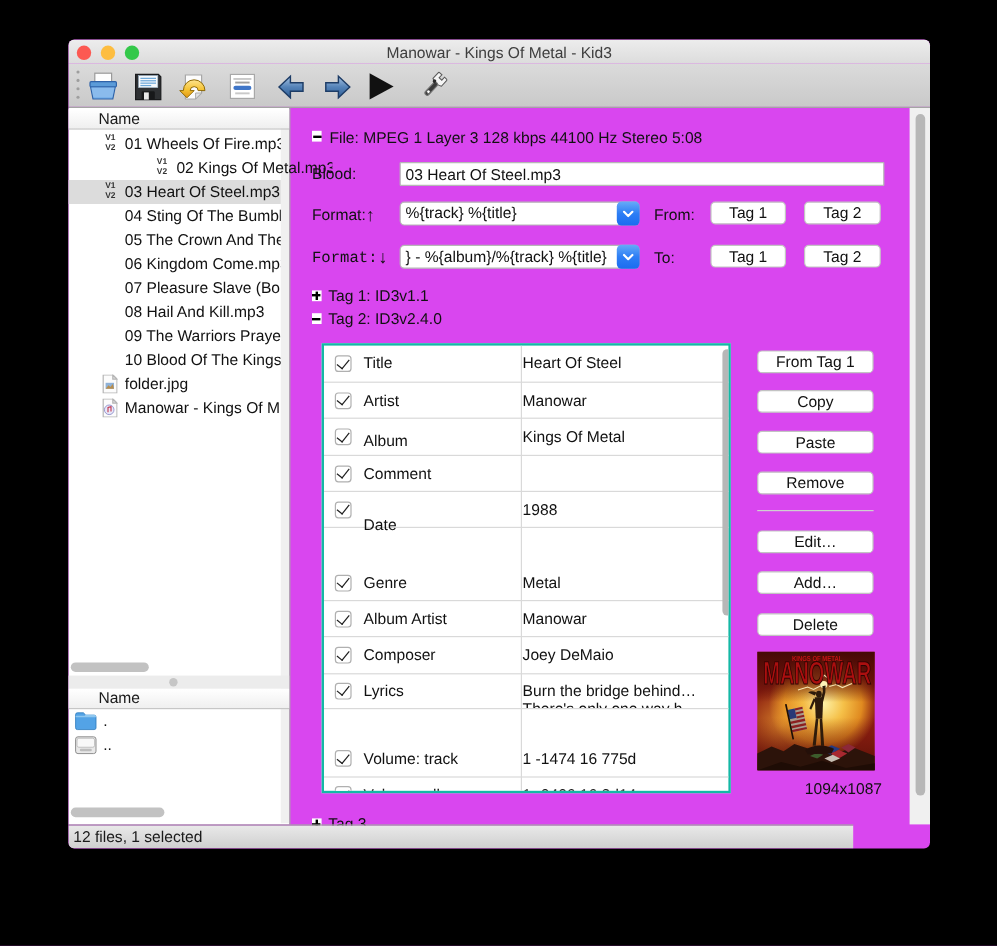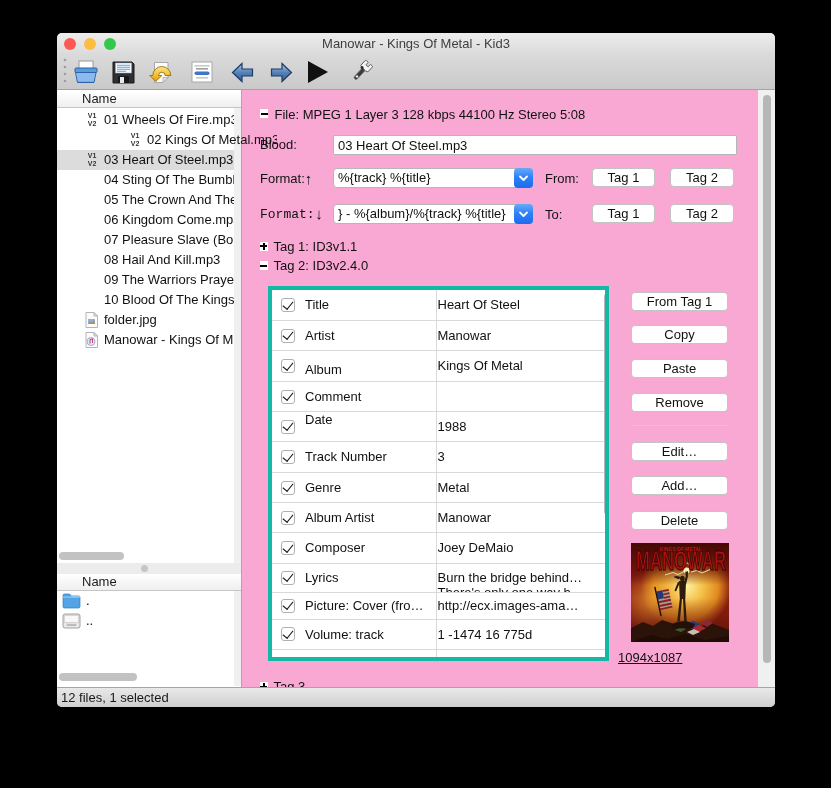--- a/index.html
+++ b/index.html
@@ -1,19 +1,19 @@
 <!DOCTYPE html>
 <html><head>
 <meta charset="utf-8">
 <style>
 * { margin:0; padding:0; box-sizing:border-box; }
 html,body { width:831px; height:788px; background:#000; overflow:hidden; }
 body { font-family:"Liberation Sans", sans-serif; font-size:13px; color:#111; }
 #win { position:absolute; left:57px; top:33px; width:718px; height:674px;
-  border-radius:5px; overflow:hidden; background:#f9a8d4; }
+  border-radius:5px; overflow:hidden; background:#d946ef; }
 #titlebar { position:absolute; left:0; top:0; width:718px; height:20px;
   background:linear-gradient(#ededed,#dcdcdc); }
 #toolbar { position:absolute; left:0; top:20px; width:718px; height:37px;
   background:linear-gradient(#dbdbdb,#c9c9c9); border-bottom:1px solid #a4a4a4; }
 .tl { position:absolute; top:4.5px; width:12px; height:12px; border-radius:6px; }
 #title { position:absolute; top:0; left:0; width:718px; height:20px; line-height:21px;
   text-align:center; color:#3e3e3e; font-size:13px; }
 #leftcol { position:absolute; left:0; top:57px; width:184px; height:597px; background:#fff; }
 #leftgutter { position:absolute; left:176.5px; top:74px; width:7.5px; height:579px; background:#f0f0f0; }
 #leftdivider { position:absolute; left:184px; top:57px; width:1px; height:597px; background:#a9a9a9; }
@@ -29,28 +29,28 @@
 #rightpanel { position:absolute; left:185px; top:57px; width:515px; height:773px; overflow:hidden; }
 .lbl { position:absolute; white-space:nowrap; }
 .collapsebox { position:absolute; width:8px; height:9px; background:#fff; }
 .collapsebox:before, .collapsebox.plus:after { content:""; position:absolute; background:#000; }
 .collapsebox:before { left:0.5px; top:3.5px; width:7px; height:2px; }
 .collapsebox.plus:after { left:3px; top:1px; width:2px; height:7px; }
 .field { position:absolute; background:#fff; border:1px solid #b6b6b6; border-radius:1px; line-height:19px; padding-left:4px; white-space:nowrap; overflow:hidden; }
 .btn { position:absolute; background:#fff; border:1px solid #c3c3c3; border-radius:4px; text-align:center; color:#111; height:19px; line-height:17px; }
 .combo { position:absolute; background:#fff; border:1px solid #b6b6b6; border-radius:4px; line-height:18px; padding-left:4px; white-space:nowrap; }
 .combobtn { position:absolute; right:-1px; top:-1px; width:19px; height:20px; border-radius:4px; background:linear-gradient(#66abf8,#2d7ef5 50%,#1b6cf0); }
-#tagtable { position:absolute; left:25.5px; top:196px; width:341px; height:375px; background:#fff; border:4px solid #14b8a6; overflow:hidden; }
+#tagtable { position:absolute; left:25.5px; top:196px; width:341px; height:375px; background:#fff; border:2px solid #14b8a6; overflow:hidden; }
 .trow { position:absolute; left:0; width:339px; border-bottom:1px solid #d9d9d9; }
 .colline { position:absolute; left:164.5px; top:0; width:1px; height:375px; background:#d9d9d9; }
 .cb { position:absolute; left:9.5px; width:14px; height:14px; background:#fff; border:1px solid #b0b0b0; border-radius:3px; }
 .cb:after { content:""; position:absolute; left:3.2px; top:-0.5px; width:4.6px; height:9px; border-right:1.9px solid #1d1d1d; border-bottom:1.9px solid #1d1d1d; transform:rotate(39deg); }
 .cblabel { position:absolute; left:33.5px; white-space:nowrap; }
 .cval { position:absolute; left:166px; white-space:nowrap; }
-#statusbar { position:absolute; left:0; bottom:0; width:718px; height:20px;
+#statusbar { position:absolute; left:0; bottom:0; width:654px; height:20px;
   background:linear-gradient(#e9e9e9,#cfcfcf); border-top:1px solid #a5a5a5;
   line-height:19px; padding-left:4px; color:#1a1a1a; }
 .vthumb { position:absolute; width:8px; border-radius:4px; background:#b7b7b7; }
 .ticon { position:absolute; top:24px; }
 </style>
 </head>
 <body>
 <div id="win">
   <div id="titlebar">
     <div class="tl" style="left:7px; background:#fc5952;"></div>
@@ -262,52 +262,42 @@
           <div class="cb" style="top:8px;"></div>
           <div class="cblabel" style="top:11px;">Album</div>
           <div class="cval" style="top:7px;">Kings Of Metal</div>
         </div>
       <div class="trow" style="top:91.6px; height:30.3px;">
           <div class="cb" style="top:8px;"></div>
           <div class="cblabel" style="top:7px;">Comment</div>
         </div>
       <div class="trow" style="top:121.9px; height:30.4px;">
           <div class="cb" style="top:8px;"></div>
-          <div class="cblabel" style="top:0;">Date</div>
+          <div class="cblabel" style="top:20px;">Date</div>
           <div class="cval" style="top:7px;">1988</div>
-        </div>
-      <div class="trow" style="top:152.3px; height:30.3px;">
-          <div class="cb" style="top:8px;"></div>
-          <div class="cblabel" style="top:7px;">Track Number</div>
-          <div class="cval" style="top:7px;">3</div>
         </div>
       <div class="trow" style="top:182.6px; height:30.4px;">
           <div class="cb" style="top:8px;"></div>
           <div class="cblabel" style="top:7px;">Genre</div>
           <div class="cval" style="top:7px;">Metal</div>
         </div>
       <div class="trow" style="top:213px; height:30.3px;">
           <div class="cb" style="top:8px;"></div>
           <div class="cblabel" style="top:7px;">Album Artist</div>
           <div class="cval" style="top:7px;">Manowar</div>
         </div>
       <div class="trow" style="top:273.7px; height:28.9px; overflow:hidden;">
           <div class="cb" style="top:7px;"></div>
           <div class="cblabel" style="top:6px;">Lyrics</div>
           <div class="cval" style="top:6px;">Burn the bridge behind…<br>There's only one way h</div>
         </div>
       <div class="trow" style="top:243.3px; height:30.4px;">
           <div class="cb" style="top:8px;"></div>
           <div class="cblabel" style="top:7px;">Composer</div>
           <div class="cval" style="top:7px;">Joey DeMaio</div>
-        </div>
-      <div class="trow" style="top:302.6px; height:27.3px;">
-          <div class="cb" style="top:6px;"></div>
-          <div class="cblabel" style="top:5.5px;">Picture: Cover (fro…</div>
-          <div class="cval" style="top:5.5px;">http://ecx.images-ama…</div>
         </div>
       <div class="trow" style="top:329.9px; height:29.8px;">
           <div class="cb" style="top:7.5px;"></div>
           <div class="cblabel" style="top:7px;">Volume: track</div>
           <div class="cval" style="top:7px;">1 -1474 16 775d</div>
         </div>
       <div class="trow" style="top:359.7px; height:30px; border-bottom:none;">
           <div class="cb" style="top:7.5px;"></div>
           <div class="cblabel" style="top:7px;">Volume: album</div>
           <div class="cval" style="top:7px;">1 -2426 16 8d14</div>
@@ -389,21 +379,21 @@
         <path d="M48 38 L55 38 L54.3 56 L48.8 56 Z"></path>
         <path d="M48.8 40 L45 48.5 L43.5 47.5 L47 38.8 Z"></path>
         <path d="M48.8 56 L51 56 L48.8 78.5 L46.2 78.5 Z"></path>
         <path d="M52 56 L54.2 56 L55.8 78.5 L53.2 78.5 Z"></path>
       </g>
       <path d="M40 82 q10 -7 24 -1 l-2 4 -20 0.5 z" fill="#24100a"></path>
 
       <text x="50" y="24" font-family="Liberation Sans, sans-serif" font-size="24" font-weight="bold" fill="#ab0f0f" stroke="#2d0303" stroke-width="0.8" text-anchor="middle" textLength="90" lengthAdjust="spacingAndGlyphs" transform="scale(1,1.12)">MANOWAR</text>
       <text x="50" y="7.5" font-family="Liberation Sans, sans-serif" font-size="6" font-weight="bold" fill="#c41414" text-anchor="middle" textLength="42" lengthAdjust="spacingAndGlyphs">KINGS OF METAL</text>
     </svg>
-    <div class="lbl" style="left:376px; top:559.5px; width:98px; text-align:left;text-decoration:underline;">1094x1087</div>
+    <div class="lbl" style="left:395px; top:559.5px; width:98px; text-align:right;">1094x1087</div>
 
     <div class="collapsebox plus" style="left:17.8px; top:592px;"></div>
     <div class="lbl" style="left:31.5px; top:589px;">Tag 3</div>
   </div>
 
   <div style="position:absolute; left:700.5px; top:57px; width:17.5px; height:597px; background:#f0f0f0;"></div>
   <div class="vthumb" style="left:705.5px; top:62px; height:568px;"></div>
 
   <div id="statusbar">12 files, 1 selected</div>
 </div>

